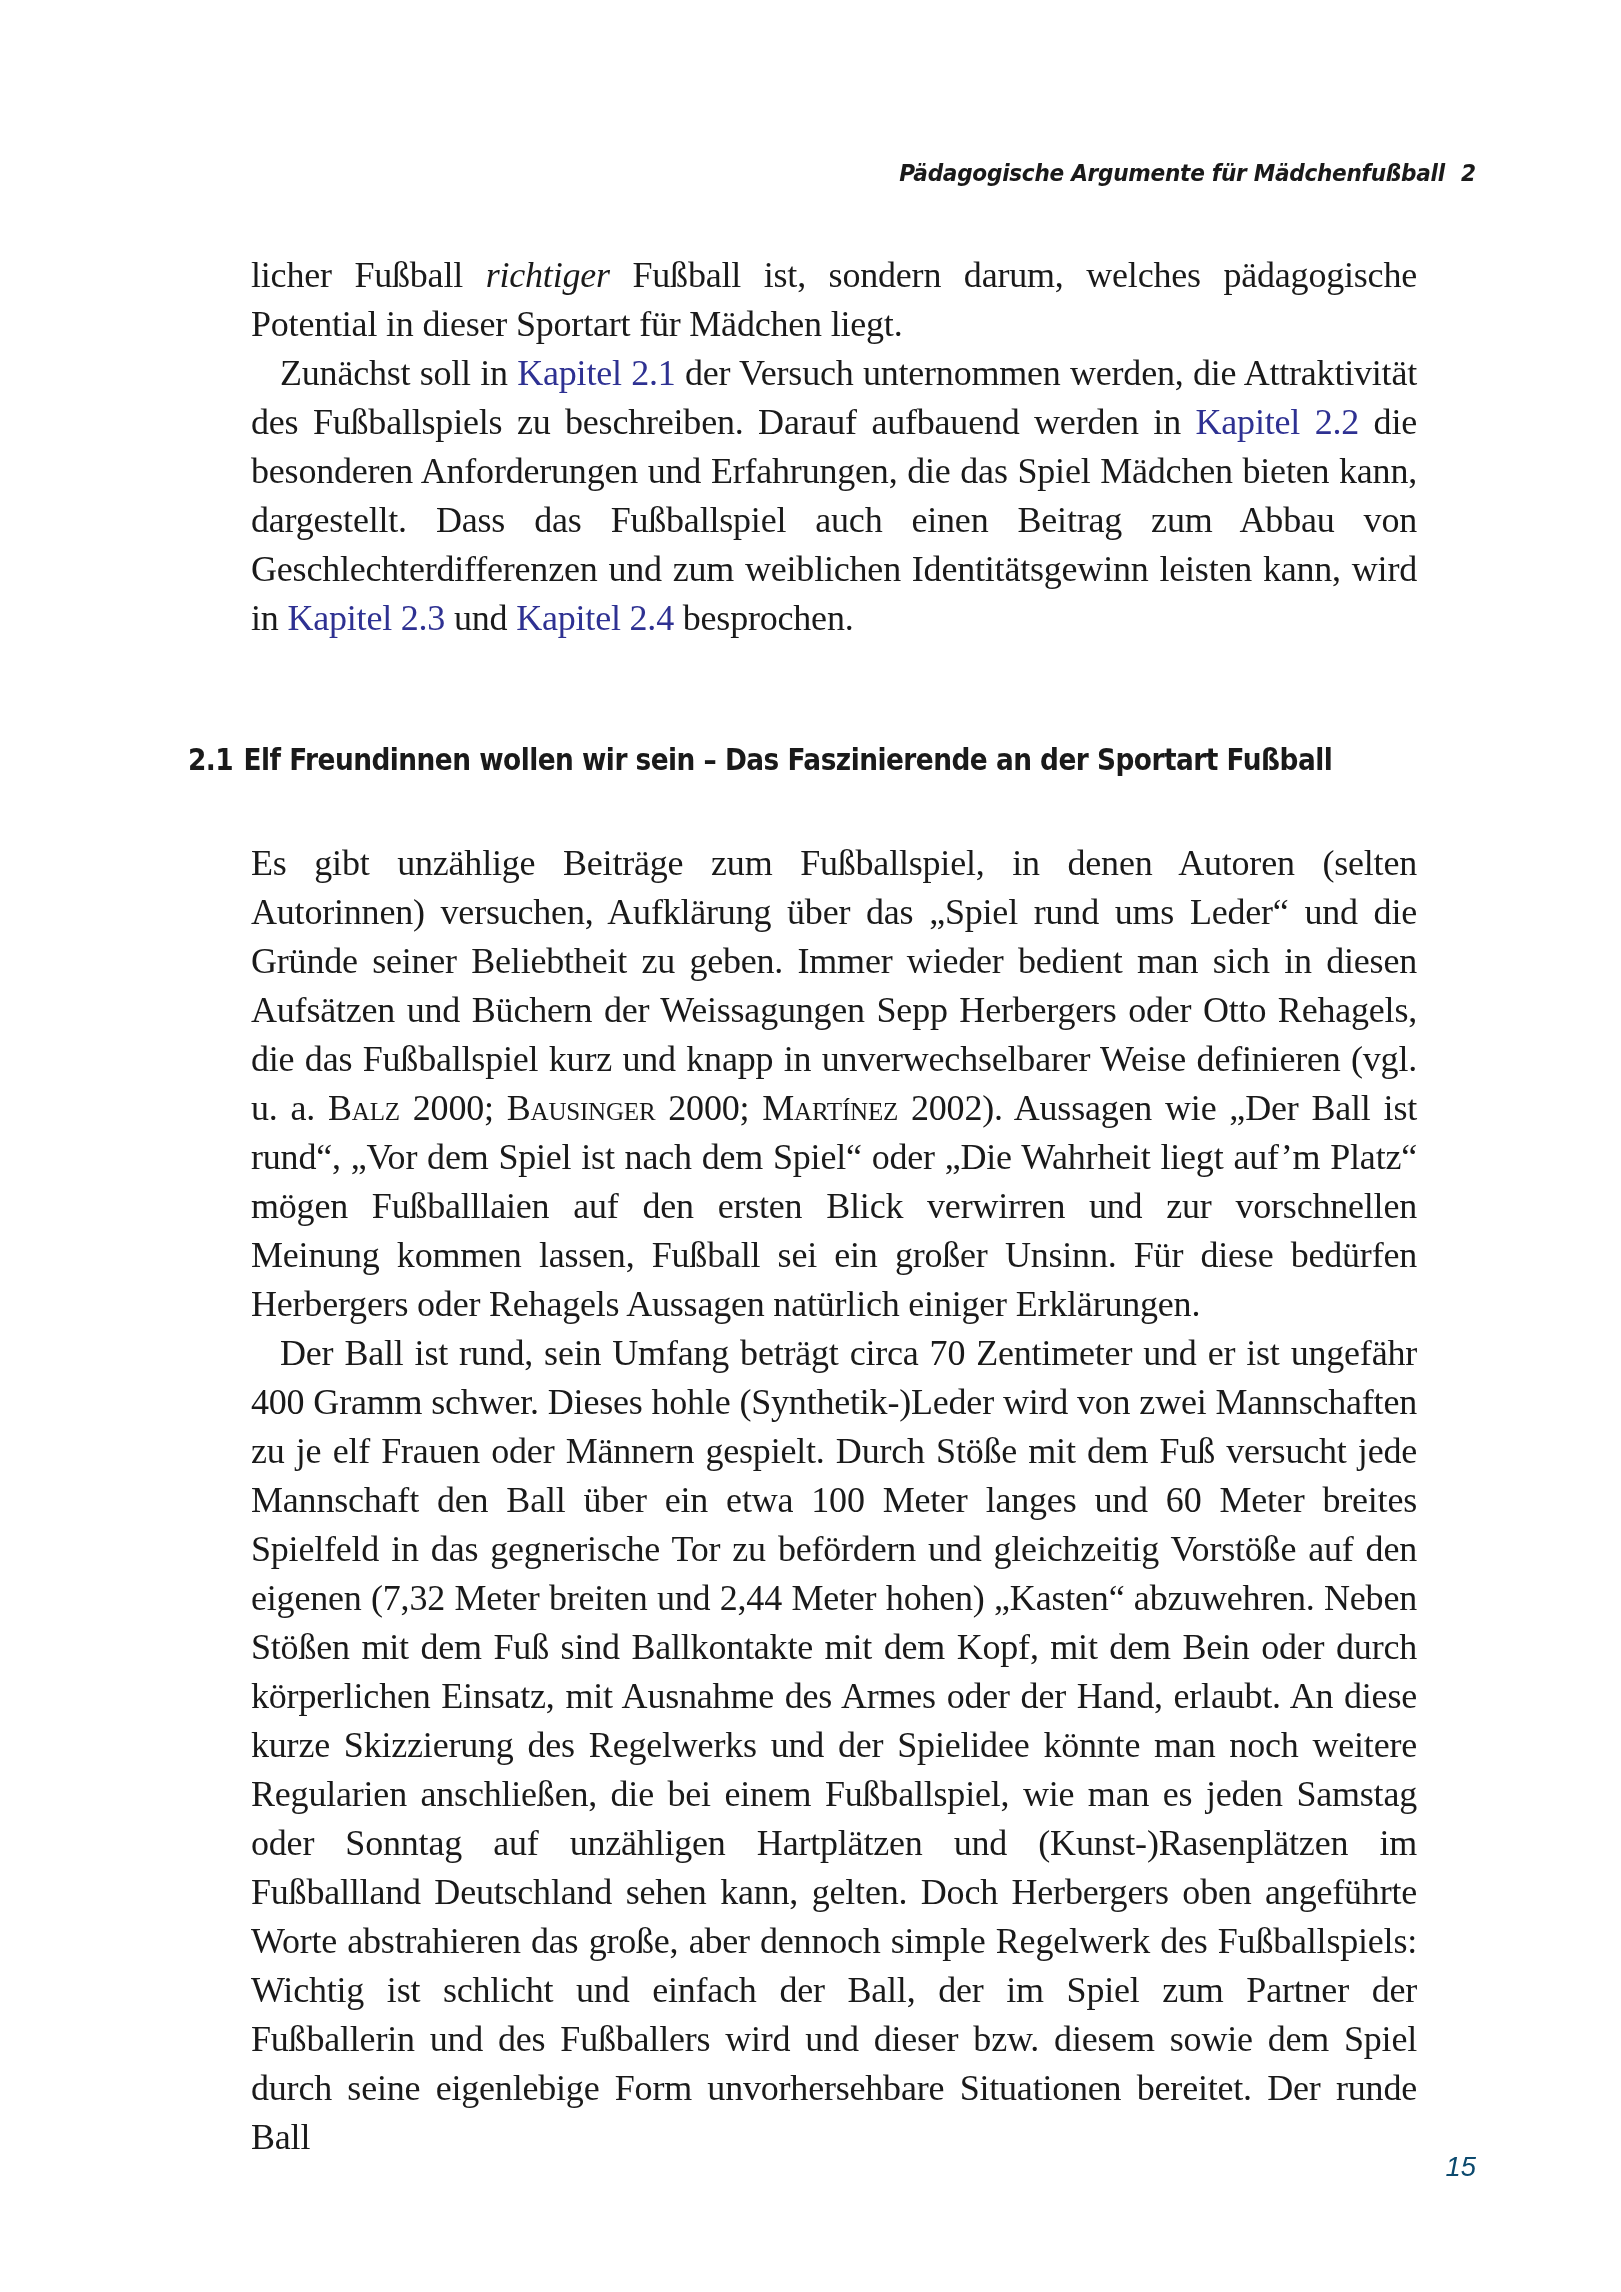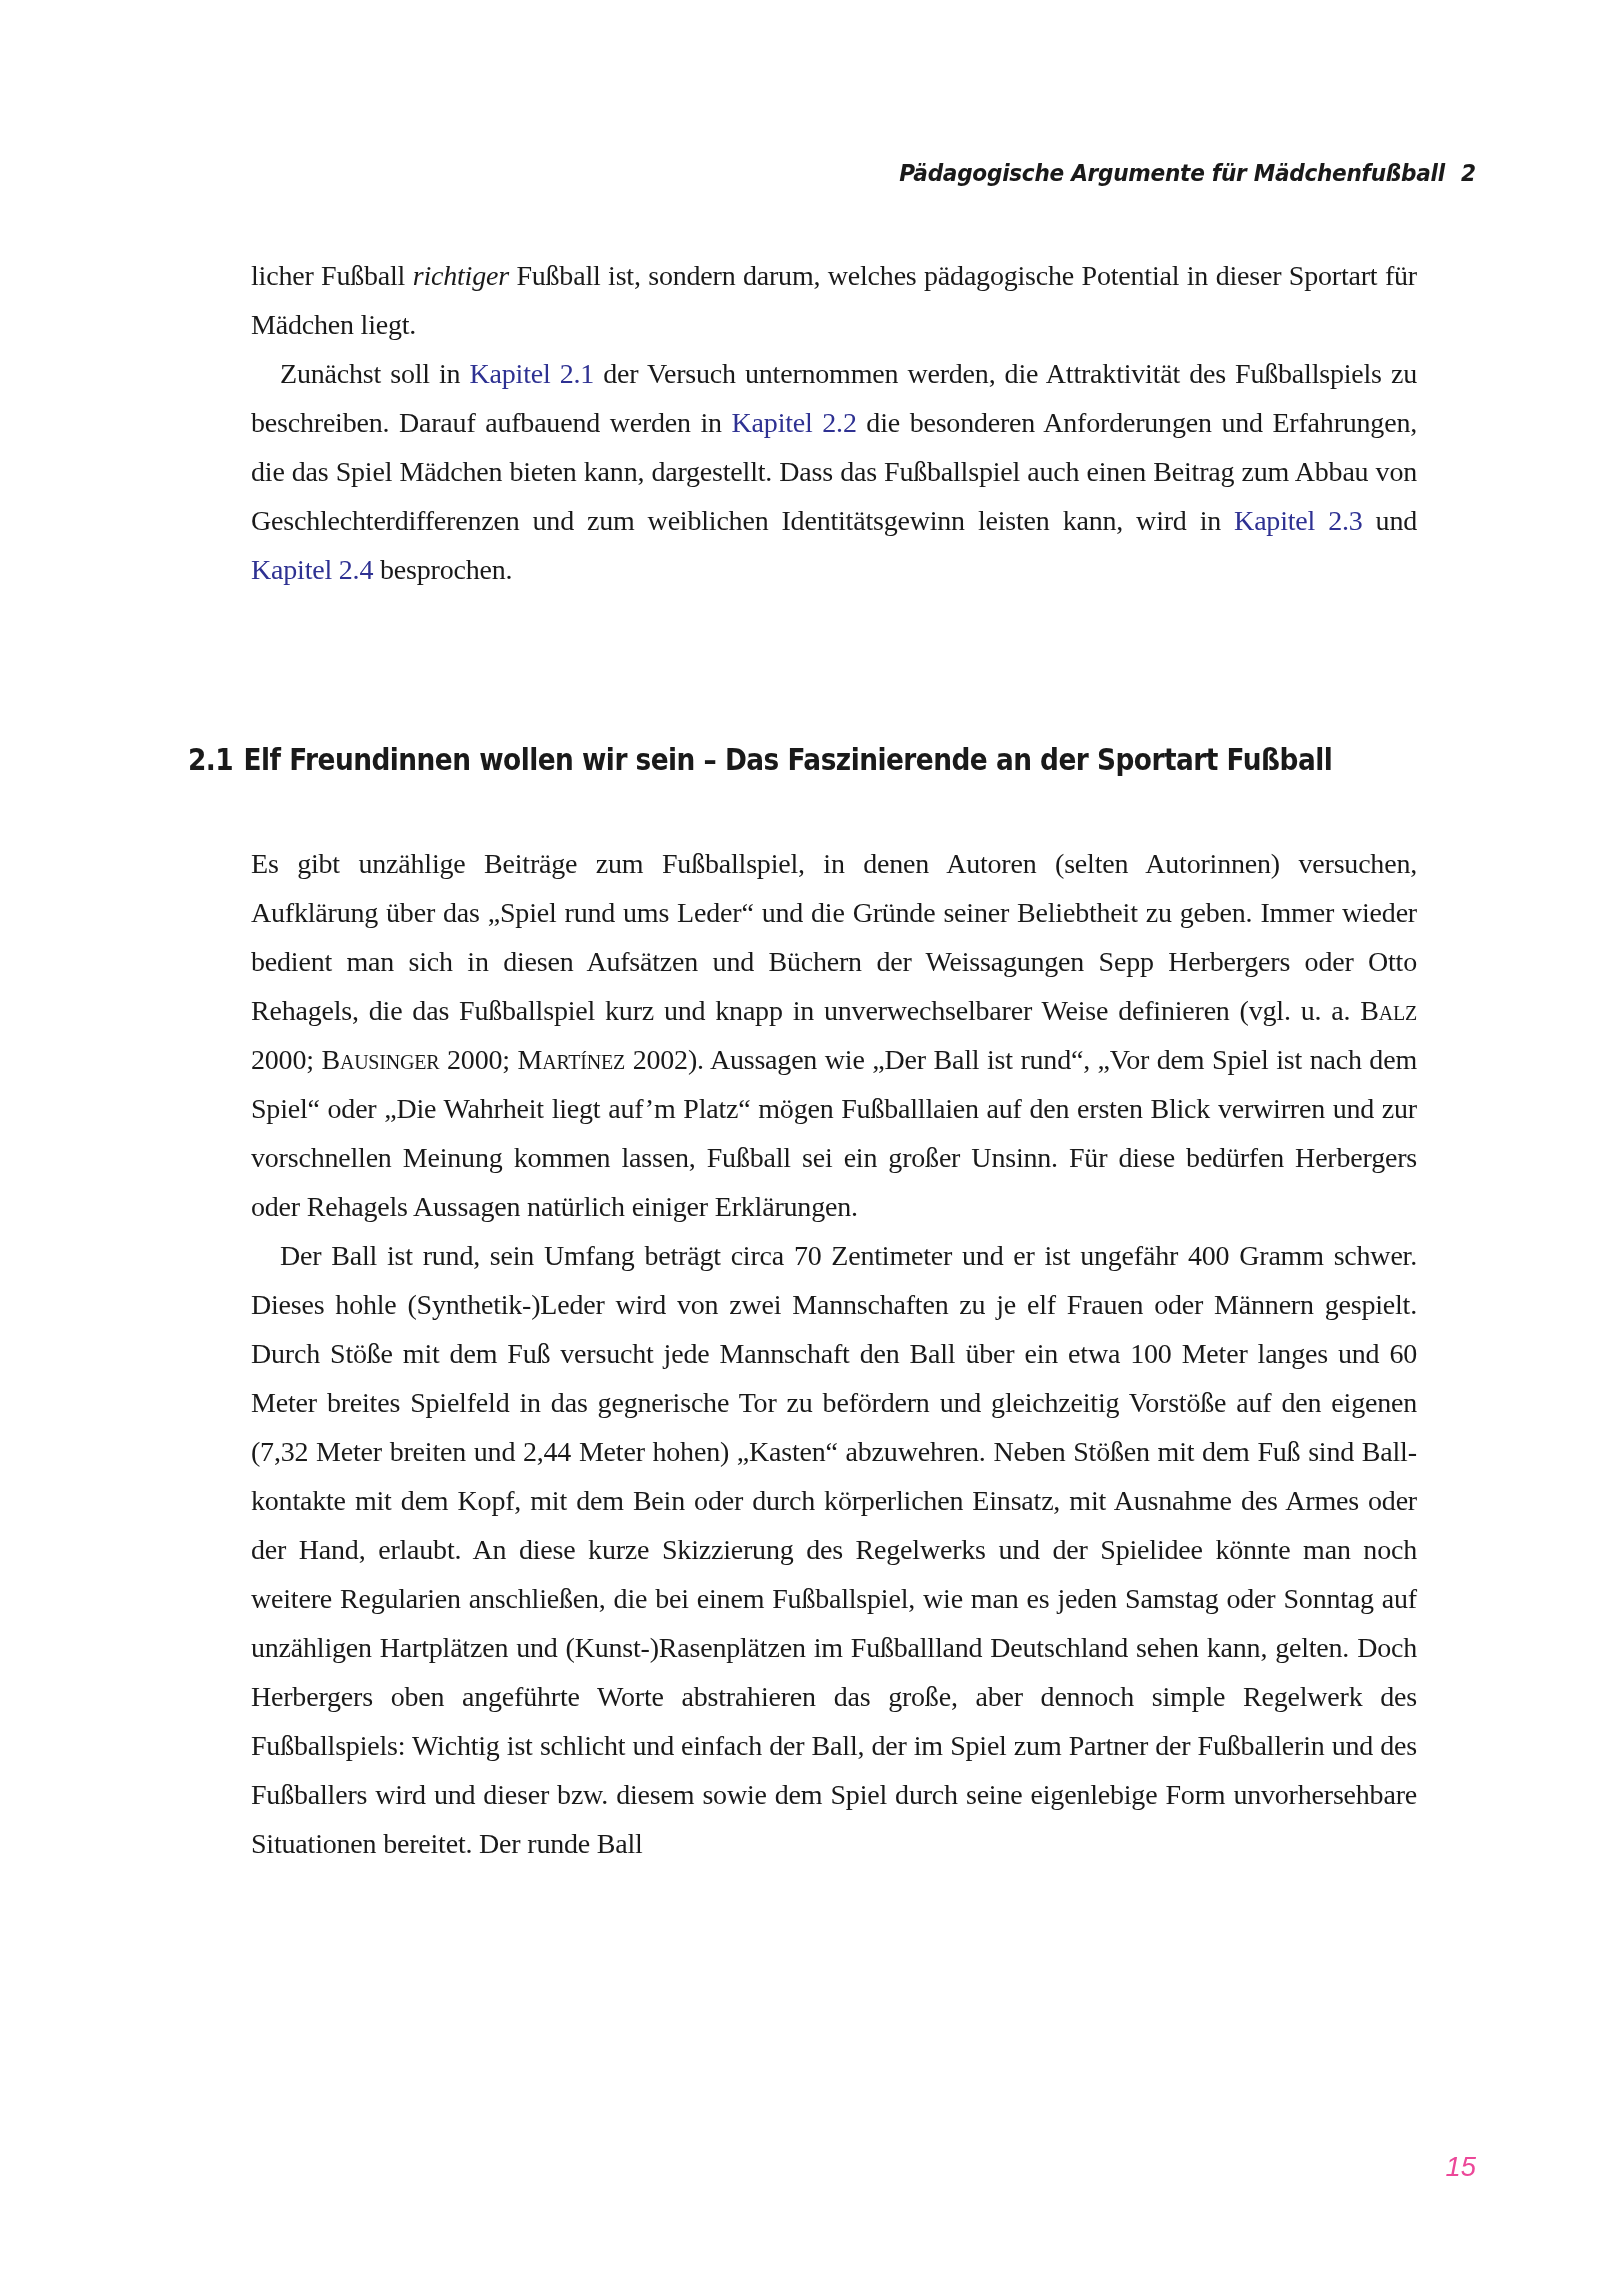--- a/index.html
+++ b/index.html
@@ -6,40 +6,40 @@
   body { width: 1621px; height: 2293px; position: relative; overflow: hidden; color: #1a1a1a; }
   .running-head {
     position: absolute; top: 159px; right: 145px;
     font-family: "DejaVu Sans", sans-serif; font-style: italic; font-weight: bold;
     font-size: 23.5px; letter-spacing: -0.3px; color: #1a1a1a;
     transform: scaleX(0.92); transform-origin: right center;
   }
   .running-head .chapnum { margin-left: 17.6px; }
   .text-block {
     position: absolute; left: 251px; width: 1166px;
-    font-family: "Liberation Serif", serif; font-size: 28px; line-height: 49px;
+    font-family: "Liberation Serif", serif; font-size: 36px; line-height: 49px;
     text-align: justify; color: #1a1a1a;
     letter-spacing: -0.2px;
   }
   .text-block p { margin: 0; }
   .text-block p.indent { text-indent: 29px; }
   .blk1 { top: 251px; }
   .blk2 { top: 839px; }
   .link { color: #2e3192; margin-top: 29px; }
   .sc { font-variant: small-caps; }
   .section-heading {
     position: absolute; top: 742px; left: 188px;
     font-family: "DejaVu Sans", sans-serif; font-weight: bold; font-size: 30px;
     letter-spacing: -0.6px; color: #1a1a1a; white-space: nowrap;
     transform: scaleX(0.88); transform-origin: left center;
   }
   .section-heading .num { margin-right: 11.8px; }
   .page-number {
     position: absolute; top: 2151px; right: 145px;
-    font-family: "Liberation Sans", sans-serif; font-style: italic; font-size: 27.4px; color: #ec4899;
+    font-family: "Liberation Sans", sans-serif; font-style: italic; font-size: 27.4px; color: #0c4a6e;
   }
 </style>
 </head>
 <body>
 
 <div class="running-head">
   <span>Pädagogische Argumente für Mädchenfußball</span><span class="chapnum">2</span>
 </div>
 
 <div class="text-block blk1">

